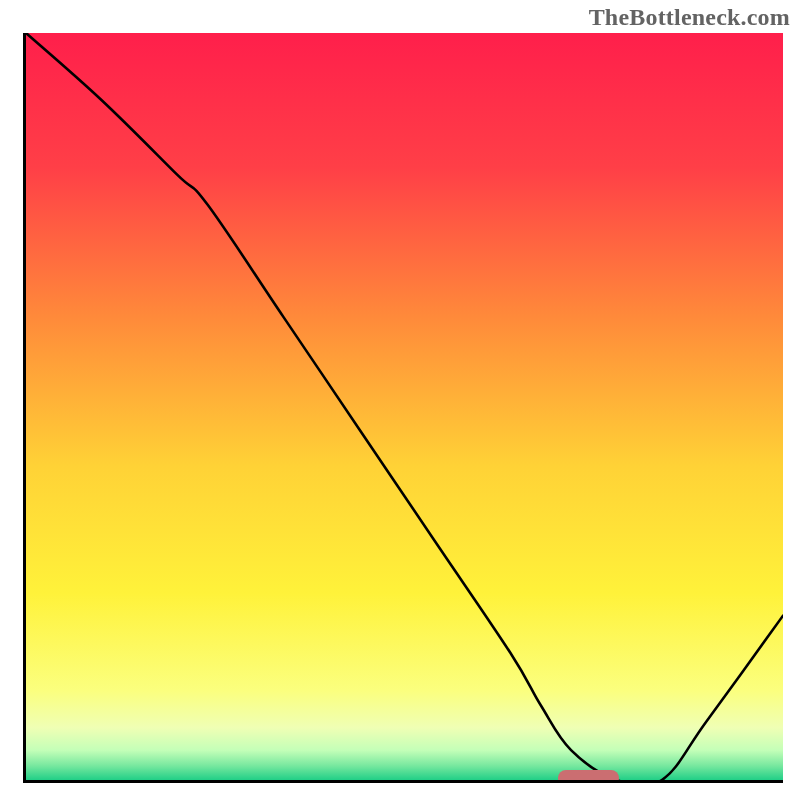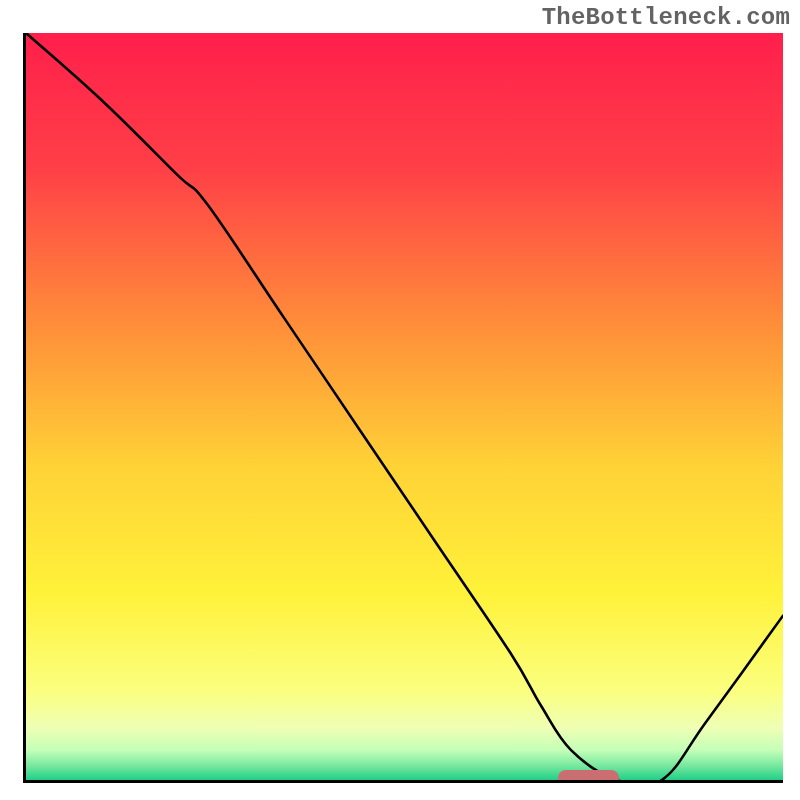--- a/index.html
+++ b/index.html
@@ -6,21 +6,21 @@
   html, body { width: 800px; height: 800px; overflow: hidden; background: #fff; }
   .chart-wrap {
     position: relative;
     width: 800px;
     height: 800px;
   }
   .watermark {
     position: absolute;
     top: 4px;
     right: 10px;
-    font-family: Liberation Mono, monospace;
+    font-family: Liberation Serif, serif;
     font-size: 24px;
     font-weight: 600;
     color: #636363;
     letter-spacing: 0.2px;
   }
   .plot {
     position: absolute;
     left: 23px;
     top: 33px;
     width: 760px;

